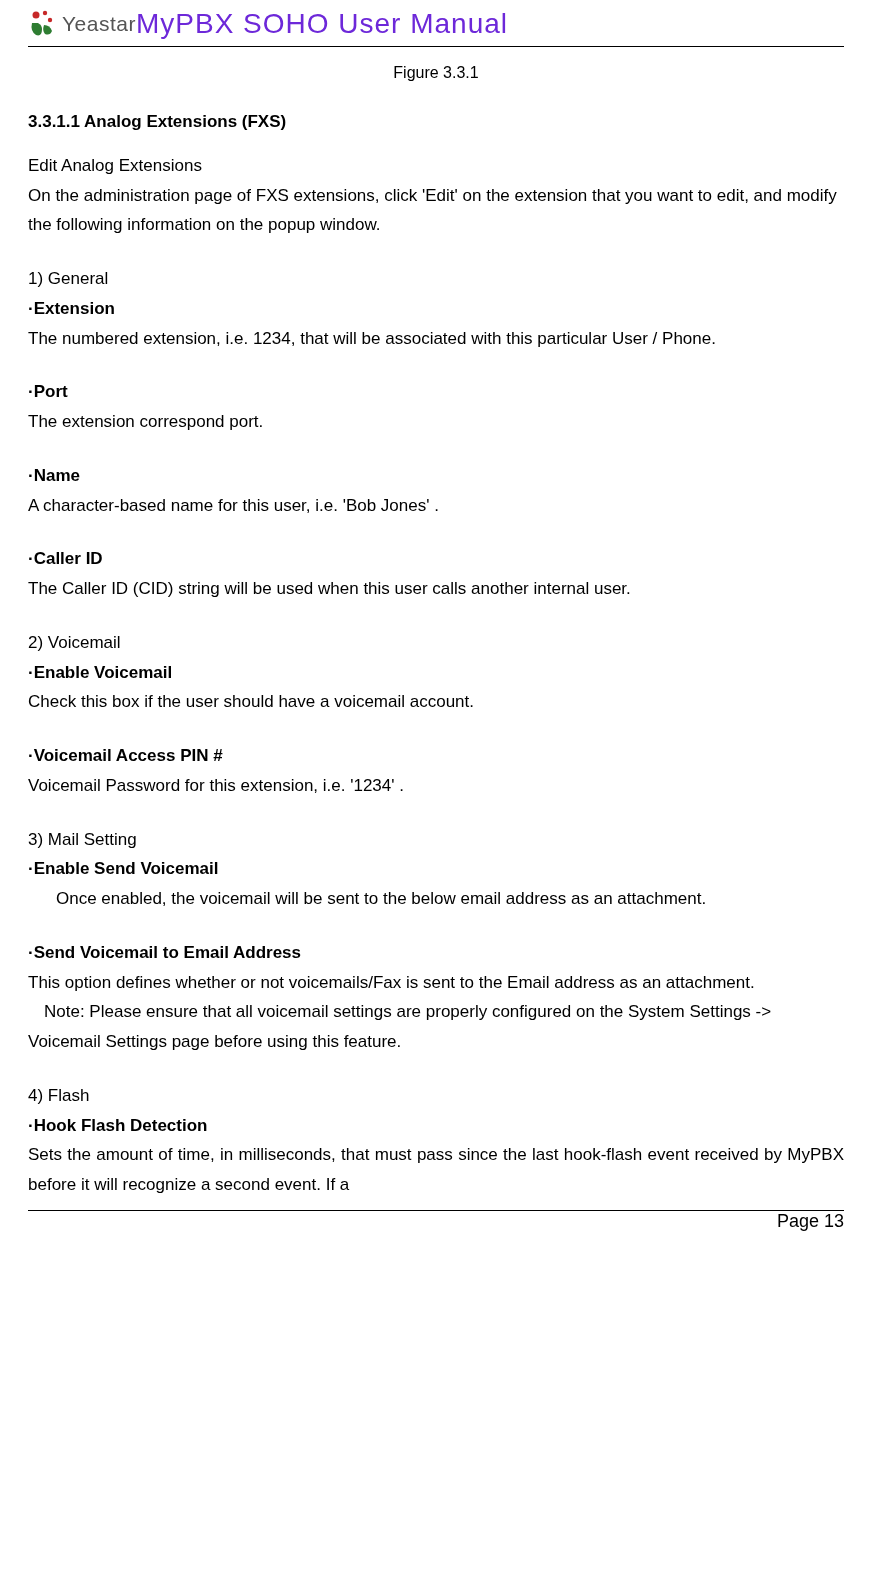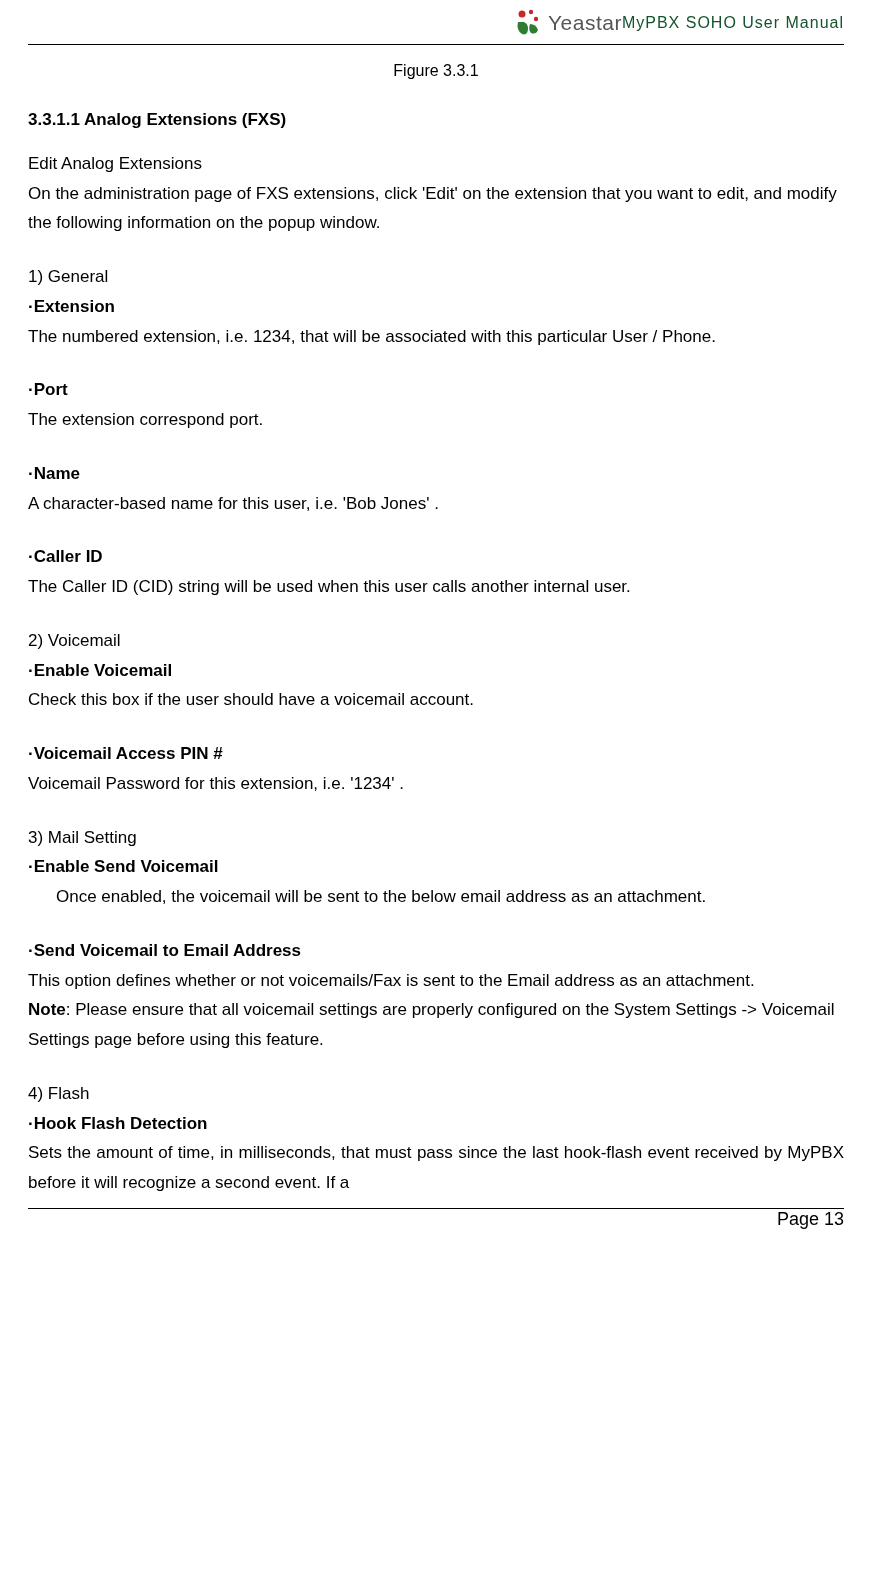--- a/index.html
+++ b/index.html
@@ -12,43 +12,43 @@
       background: white;
       width: 872px;
       margin: 0 auto;
       color: #000;
     }
     .page {
       padding: 0 28px;
     }
     .header {
       display: flex;
-      justify-content: flex-end;
+      justify-content: flex-start;
       align-items: center;
       padding: 8px 0 6px 0;
       border-bottom: 1.5px solid #000;
     }
     .logo {
       display: flex;
       align-items: center;
       gap: 4px;
     }
     .logo-icon {
       width: 30px;
       height: 30px;
       position: relative;
     }
     .logo-text {
       font-size: 21px;
       color: #555;
       letter-spacing: 0.5px;
     }
     .header-title {
-      font-size: 16px;
-      color: #14532d;
+      font-size: 28px;
+      color: #6d28d9;
       letter-spacing: 1px;
     }
     .content {
       padding-top: 12px;
       font-size: 17px;
       line-height: 1.75;
     }
     .figure-caption {
       text-align: center;
       font-size: 16px;
@@ -79,21 +79,22 @@
       height: 24px;
     }
     .footer {
       border-top: 1.5px solid #000;
       margin-top: 10px;
       text-align: right;
       font-size: 18px;
       padding-bottom: 20px;
     }
     .note-bold {
-      font-weight: bold;
+      font-weight: normal;
+      margin-left: 16px;
     }
   </style>
 </head>
 <body>
 
 <div class="page">
   <div class="header">
     <div class="logo">
       <span class="logo-icon">
         <svg width="30" height="30" viewBox="0 0 30 30">

